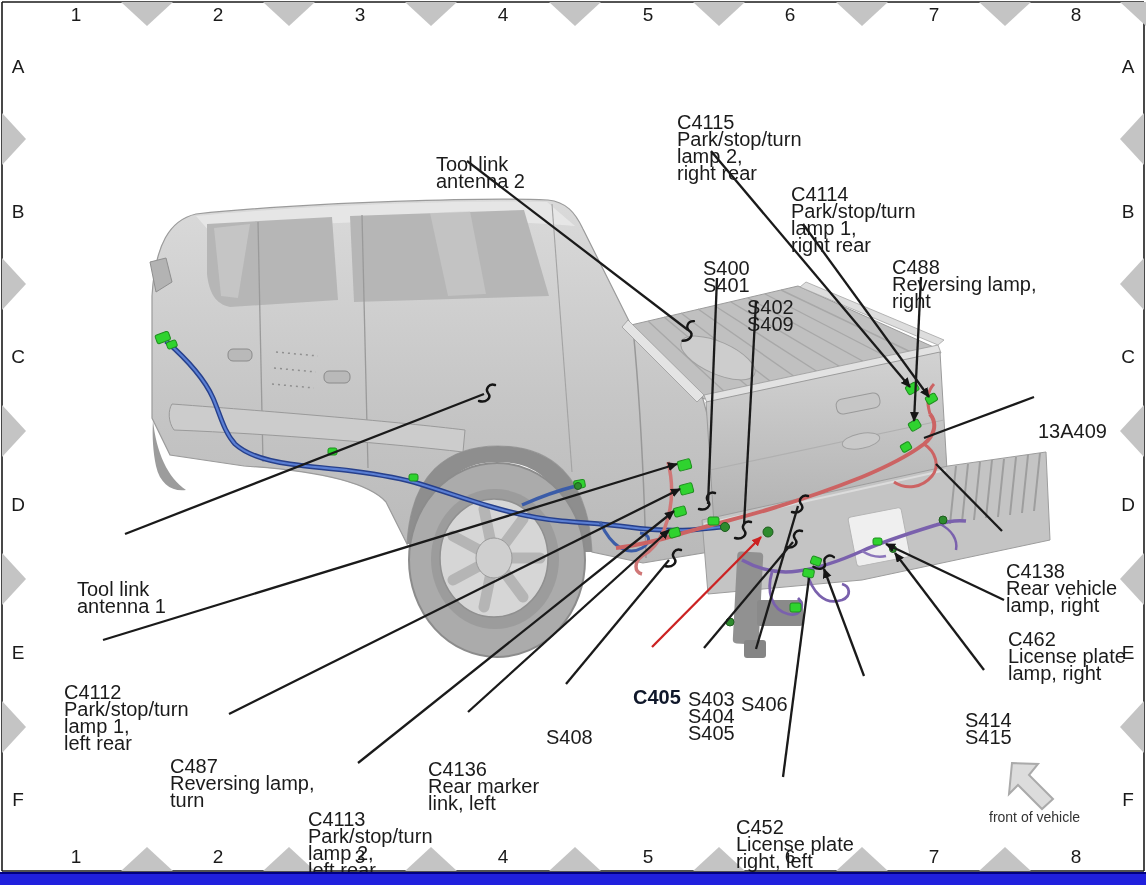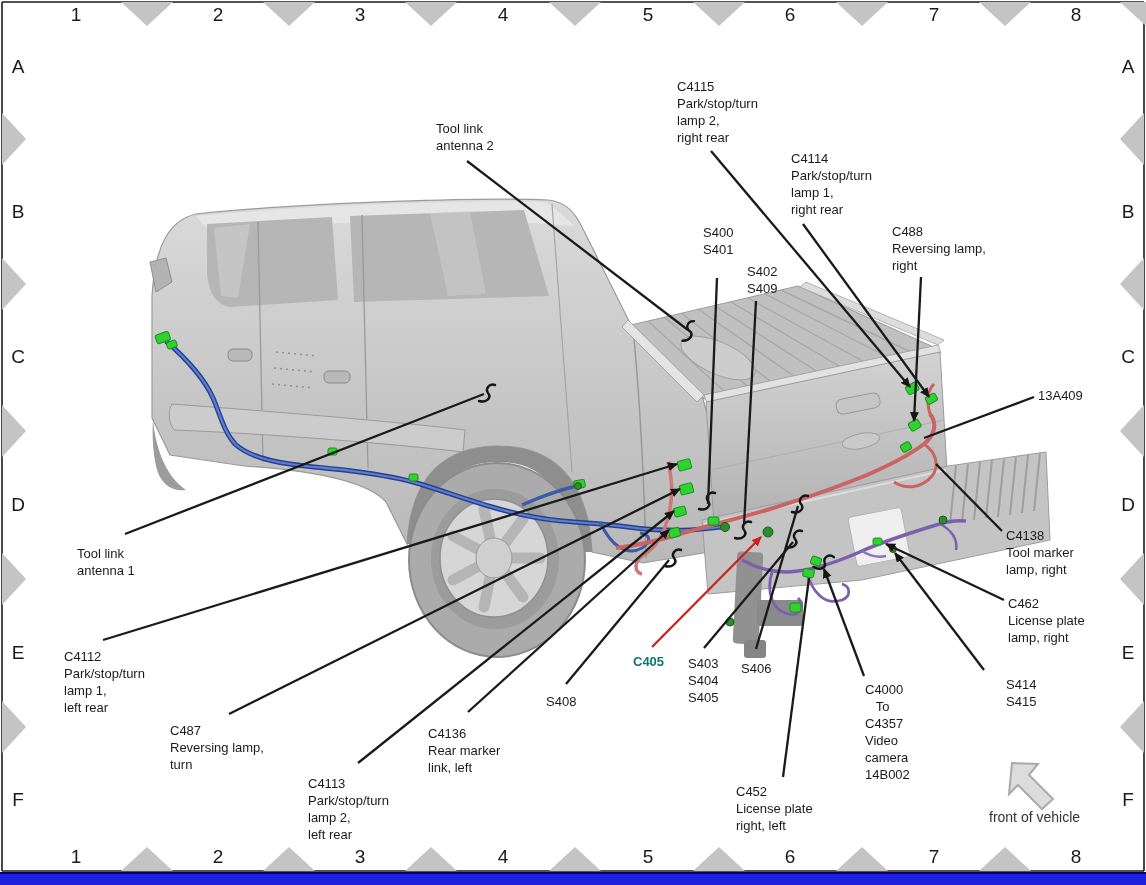--- a/index.html
+++ b/index.html
@@ -1,21 +1,21 @@
 <!DOCTYPE html>
 <html><head>
 <meta charset="utf-8">
 <style>
   html,body{margin:0;padding:0;background:#ffffff;}
   .stage{position:relative;width:1146px;height:885px;background:#ffffff;overflow:hidden;
          font-family:"Liberation Sans",sans-serif;}
   .art{position:absolute;left:0;top:0;width:1146px;height:885px;}
   .gm{position:absolute;transform:translate(-50%,0);font-size:19px;color:#1a1a1a;}
-  .co{position:absolute;font-size:13px;line-height:17px;color:#1b1b1b;white-space:pre-line;}
-  .co.red{color:#0f766e;font-weight:bold;text-align:right;}
+  .co{position:absolute;font-size:20px;line-height:17px;color:#1b1b1b;white-space:pre-line;margin-top:36px;}
+  .co.red{color:#0f172a;font-weight:bold;text-align:right;}
   .front-label{position:absolute;font-size:14px;color:#333;}
   .bottom-bar{position:absolute;left:0;top:872px;width:1146px;height:13px;background:#2020dd;
               border-top:2px solid #000080;box-sizing:border-box;}
 </style>
 </head>
 <body>
 
 <div class="stage">
 
 <svg class="art" viewBox="0 0 1146 885">
@@ -295,21 +295,21 @@
 right rear</div>
 <div class="co" style="left:703px;top:224px">S400
 S401</div>
 <div class="co" style="left:747px;top:263px">S402
 S409</div>
 <div class="co" style="left:892px;top:223px">C488
 Reversing lamp,
 right</div>
 <div class="co" style="left:1038px;top:387px">13A409</div>
 <div class="co" style="left:1006px;top:527px">C4138
-Tool marker
+Rear vehicle
 lamp, right</div>
 <div class="co" style="left:1008px;top:595px">C462
 License plate
 lamp, right</div>
 <div class="co" style="left:77px;top:545px">Tool link
 antenna 1</div>
 <div class="co" style="left:64px;top:648px">C4112
 Park/stop/turn
 lamp 1,
 left rear</div>
@@ -325,26 +325,20 @@
 link, left</div>
 <div class="co" style="left:546px;top:693px">S408</div>
 <div class="co red" style="left:633px;top:653px">C405</div>
 <div class="co" style="left:688px;top:655px">S403
 S404
 S405</div>
 <div class="co" style="left:741px;top:660px">S406</div>
 <div class="co" style="left:736px;top:783px">C452
 License plate
 right, left</div>
-<div class="co" style="left:865px;top:681px">C4000
-&nbsp;&nbsp;&nbsp;To
-C4357
-Video
-camera
-14B002</div>
-<div class="co" style="left:1006px;top:676px">S414
+<div class="co" style="left:965px;top:676px">S414
 S415</div>
 
 <div class="front-label" style="left:989px;top:809px">front of vehicle</div>
 
 <div class="bottom-bar"></div>
 
 </div>
 
 </body></html>

